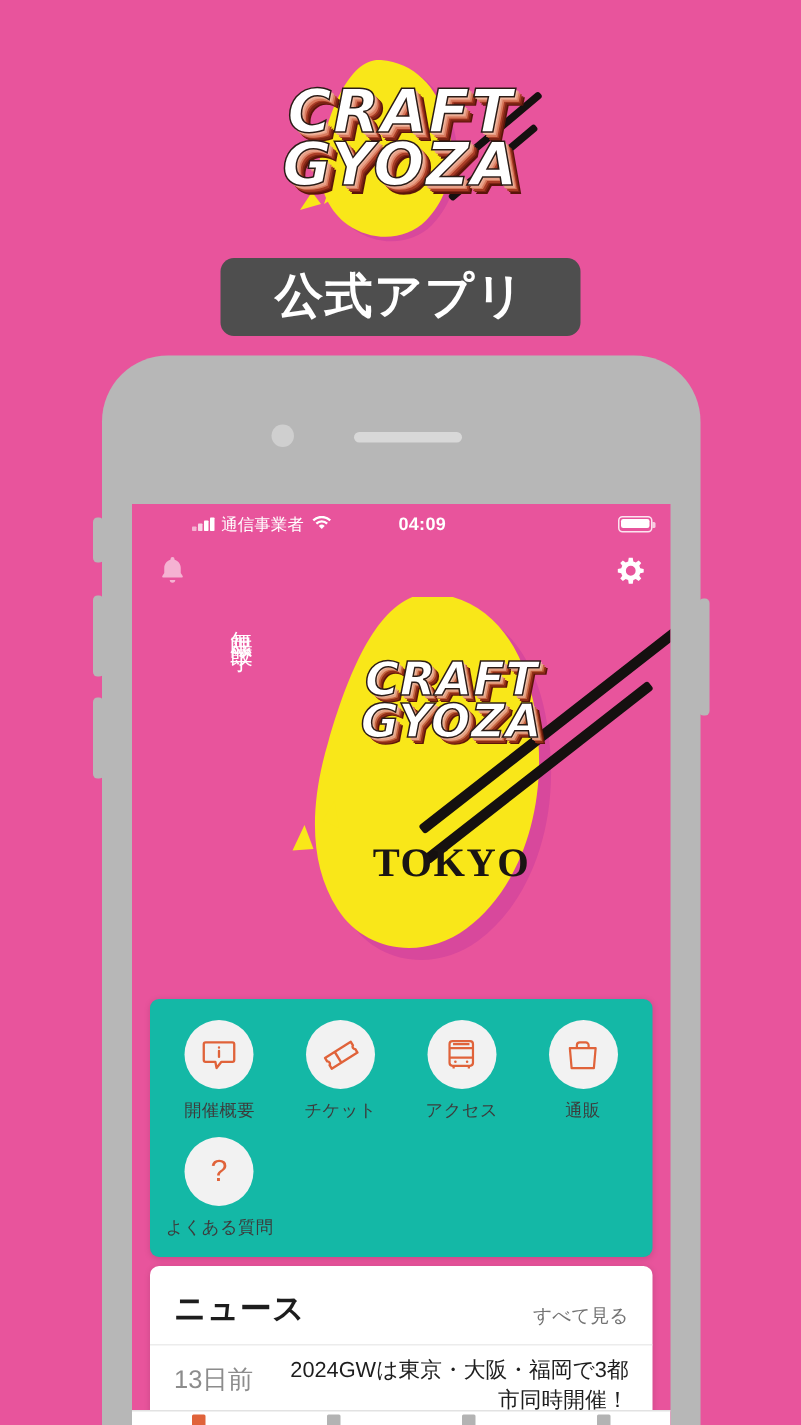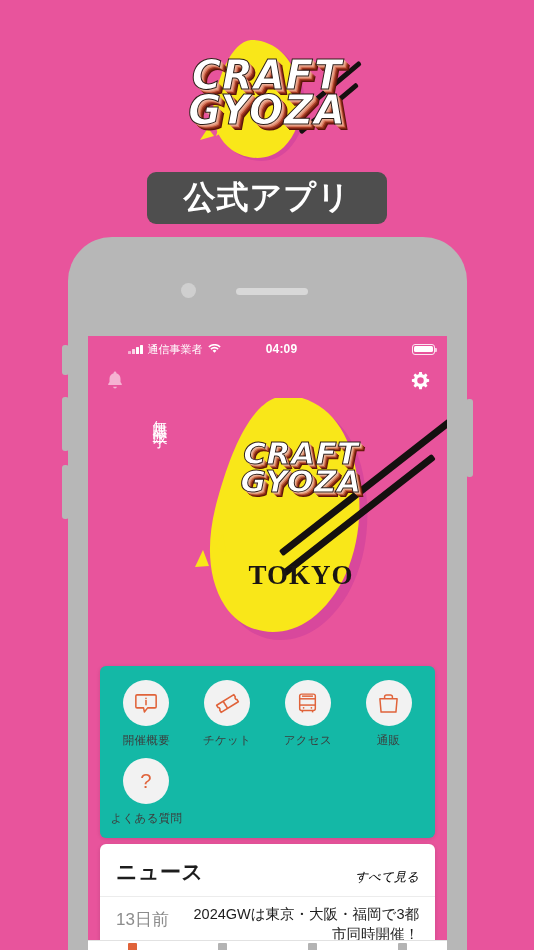--- a/index.html
+++ b/index.html
@@ -379,23 +379,22 @@
     padding: 0 16px 10px;
   }
   .news-title {
     font-size: 21px;
     font-weight: 700;
     color: #1d1d1d;
     letter-spacing: .5px;
   }
   .news-all {
     font-size: 12.5px;
-    color: #000000;
+    color: #737373;
     cursor: pointer;
-    font-style: italic;
   }
   .news-row {
     display: flex;
     align-items: flex-start;
     gap: 12px;
     padding: 8px 16px 12px;
     border-top: 1px solid #ececec;
     cursor: pointer;
   }
   .news-date {

